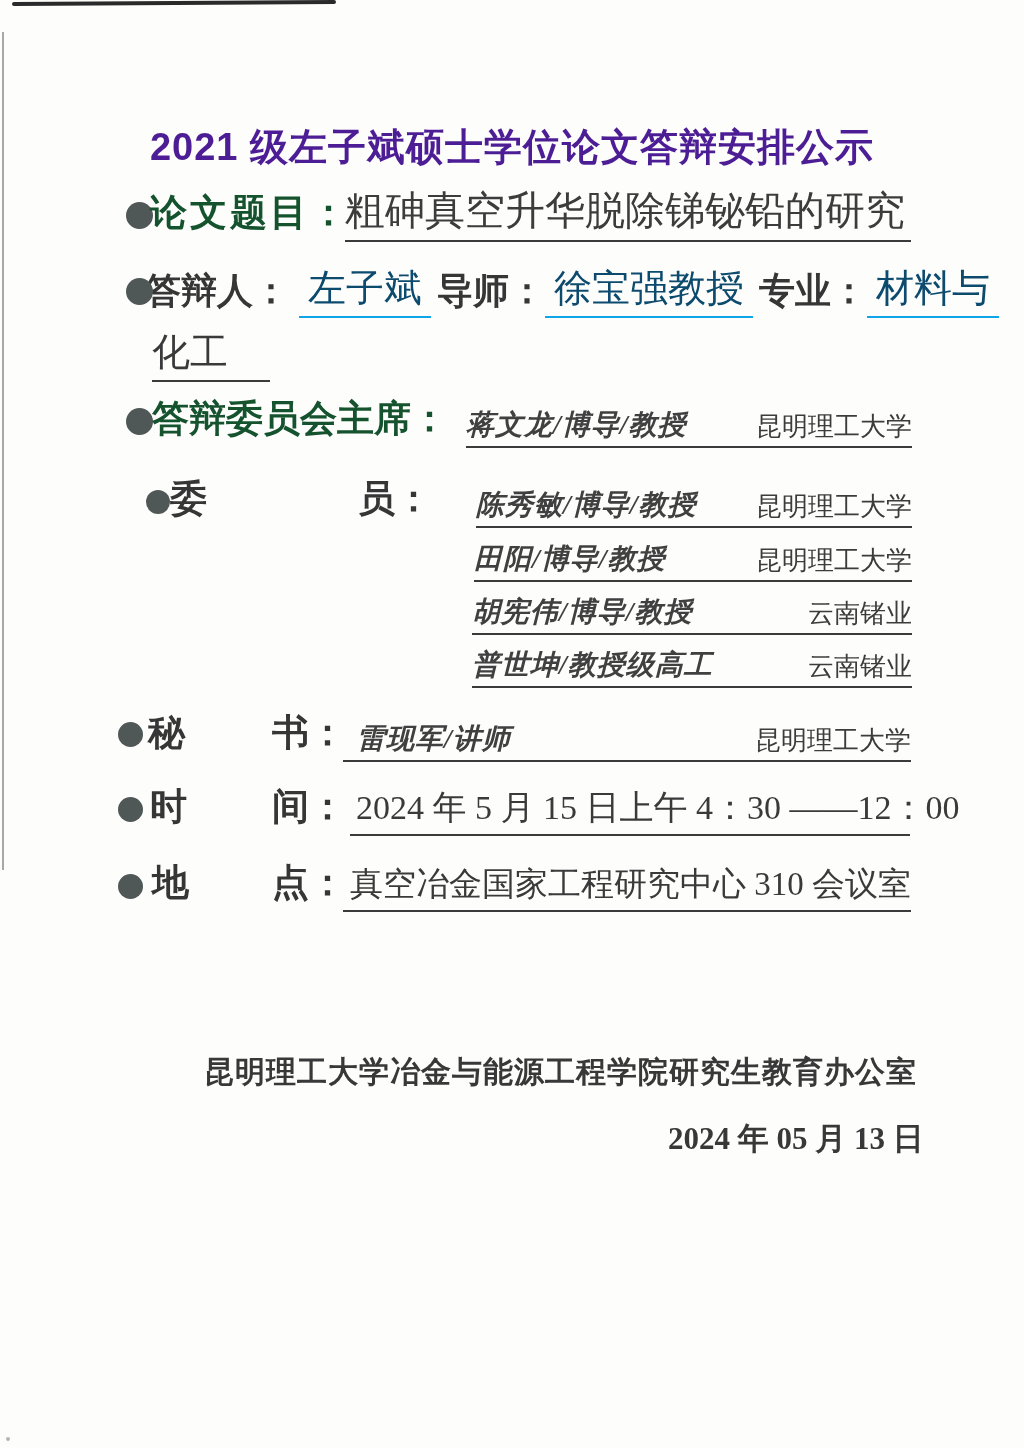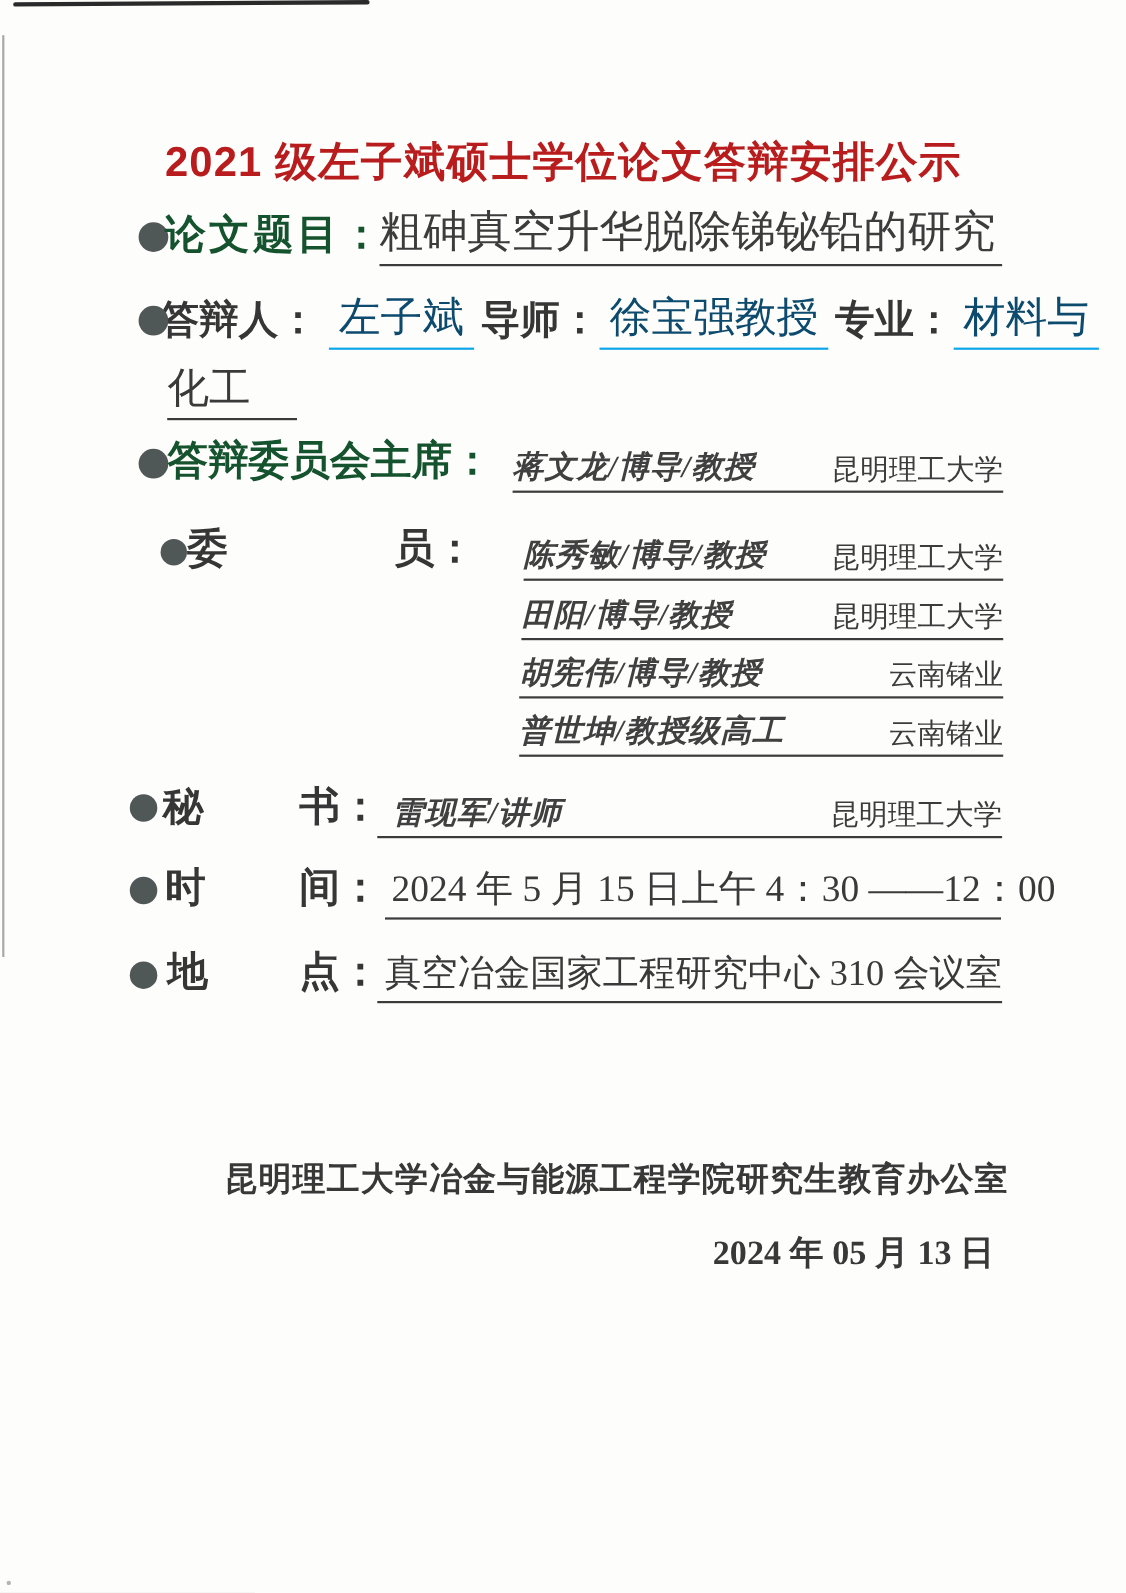--- a/index.html
+++ b/index.html
@@ -24,21 +24,21 @@
     background: #a8a8a6;
   }
   .scan-speck {
     position: absolute; left: 6px; top: 1437px; width: 4px; height: 4px;
     background: #b5b5b2; border-radius: 50%;
   }
   .title {
     position: absolute; left: 0; top: 122px; width: 100%;
     text-align: center;
     font-family: "Liberation Sans", "DejaVu Sans", sans-serif;
-    font-weight: 700; font-size: 38px; letter-spacing: 1px; color: #b91c1c;
+    font-weight: 700; font-size: 38px; letter-spacing: 1px; color: #4c1d95;
     white-space: nowrap;
   }
   .row { position: absolute; }
   .bullet {
     position: absolute; width: 27px; height: 27px; border-radius: 50%;
     background: #505857;
   }
   .bullet.small { width: 24px; height: 24px; }
   .label {
     position: absolute; bottom: 4px;
@@ -74,21 +74,21 @@
   .inlineflex .uval {
     font-size: 38px; color: #0c4a6e; border-bottom: 2px solid #0ea5e9;
     padding: 0 9px 2px 9px;
   }
   .footer-office {
     position: absolute; left: 204px; top: 1052px;
     font-weight: 700; font-size: 30px; letter-spacing: 1px; color: #383838;
     white-space: nowrap;
   }
   .footer-date {
-    position: absolute; left: 648px; top: 1118px;
+    position: absolute; left: 668px; top: 1118px;
     font-weight: 700; font-size: 31px; color: #383838; white-space: nowrap;
   }
 </style>
 </head>
 <body>
 
 <div class="page">
 
   <div class="scan-top"></div>
   <div class="scan-left"></div>

